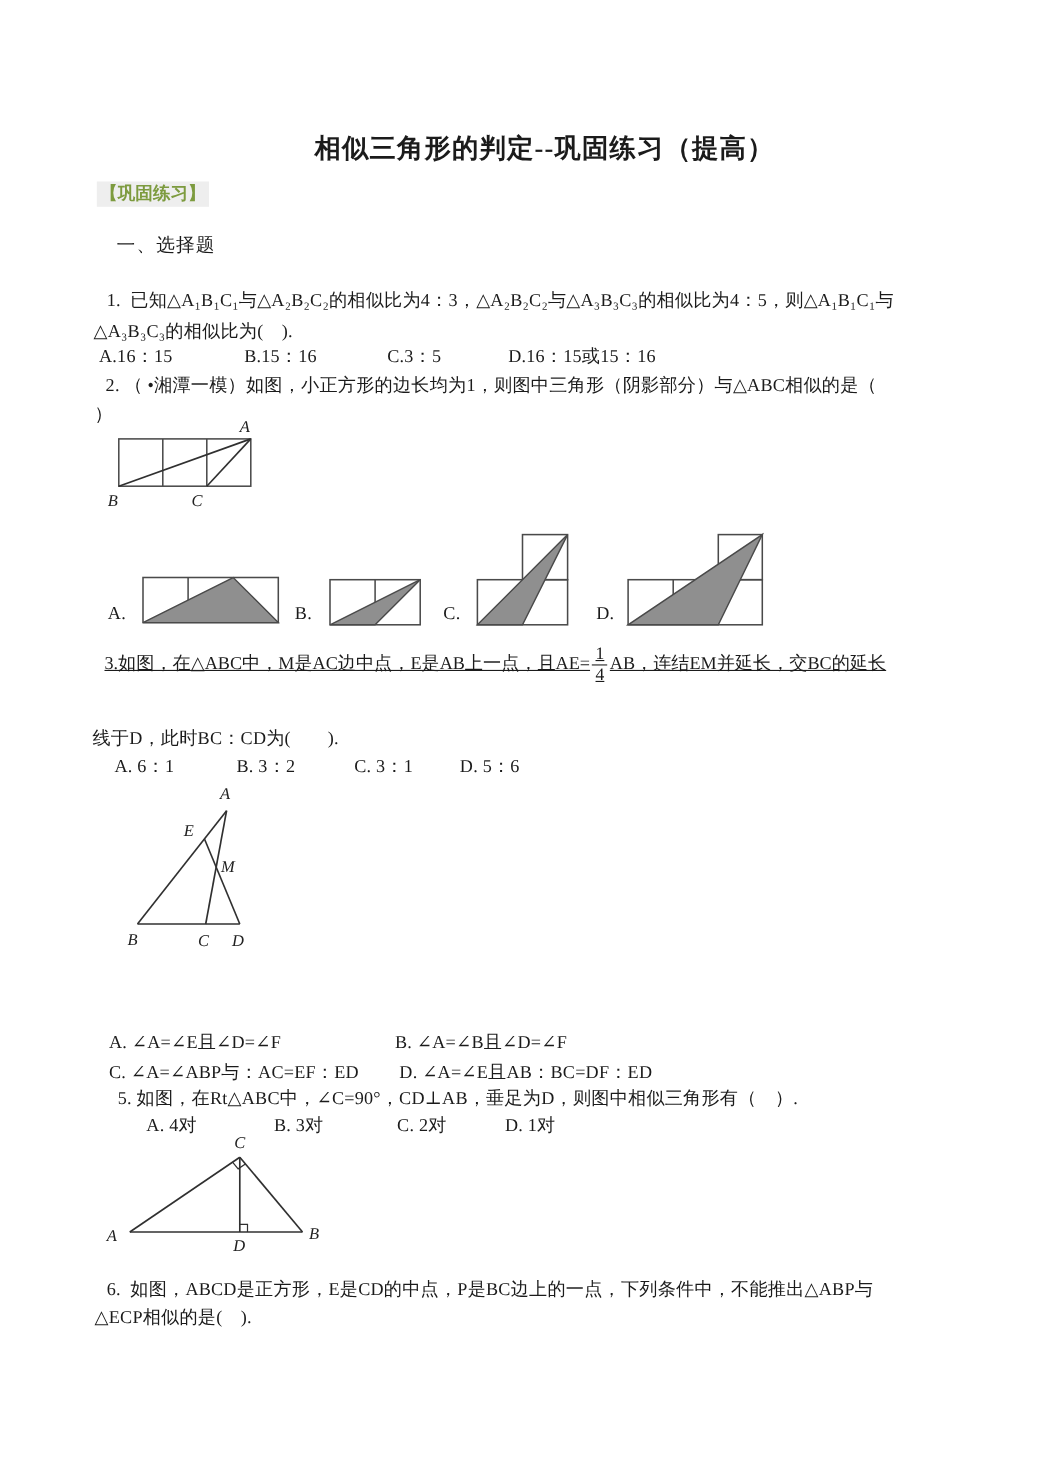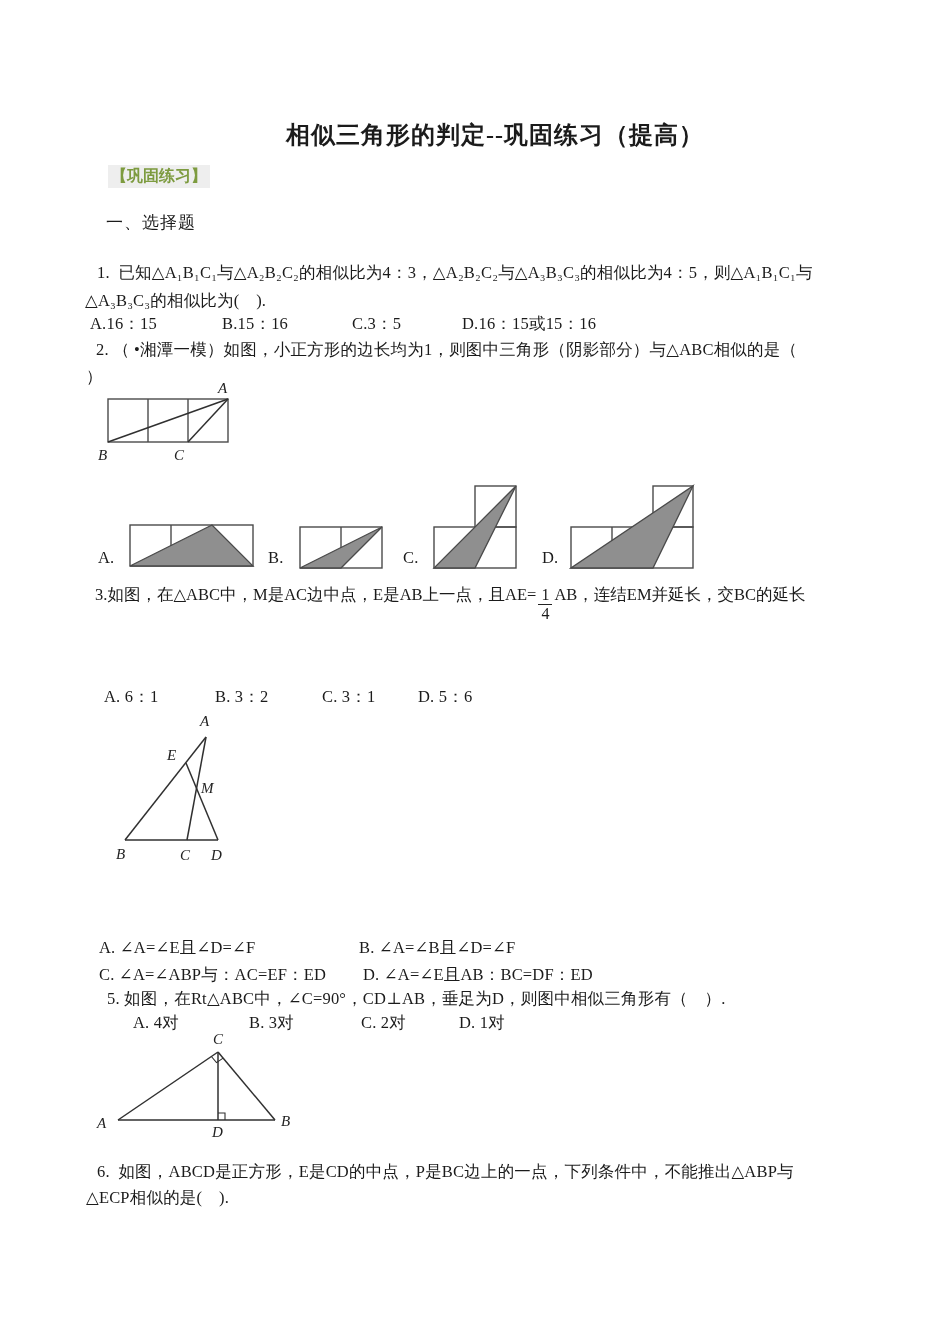--- a/index.html
+++ b/index.html
@@ -2,23 +2,23 @@
 <html><head>
 <meta charset="utf-8">
 <style>
   html,body{margin:0;padding:0;background:#ffffff;}
   .page{position:relative;width:950px;height:1344px;background:#ffffff;overflow:hidden;
         font-family:"Liberation Serif","DejaVu Serif",serif;color:#1b1b1b;}
   .t{position:absolute;font-size:16.5px;line-height:23px;white-space:pre;letter-spacing:.2px;}
   .title{position:absolute;top:119px;left:0;width:100%;text-align:center;
          font-size:24px;font-weight:bold;letter-spacing:1px;padding-left:20px;}
   .badge{position:absolute;left:88px;top:165px;font-size:16px;font-weight:bold;
-         color:#7d9b3f;background:#eeeeee;padding:1px 3px;margin-left:20px;}
+         color:#7d9b3f;background:#eeeeee;padding:1px 3px;}
   .h2{position:absolute;left:106px;top:211px;font-size:17px;font-weight:normal;letter-spacing:1px;}
-  .fline{position:absolute;display:flex;align-items:flex-start;font-size:16.5px;white-space:pre;}
+  .fline{position:absolute;display:flex;align-items:center;font-size:16.5px;white-space:pre;text-decoration:underline;}
   .frac{display:inline-flex;flex-direction:column;align-items:center;line-height:1.15;
         margin:0 2px;font-size:16px;transform:translateY(2px);}
   .frac .num{border-bottom:1.3px solid #222;padding:0 3px;}
   svg.fig{position:absolute;}
   svg text{font-family:"Liberation Serif","DejaVu Serif",serif;font-style:italic;
            font-size:15px;fill:#222;}
   .grid{fill:none;stroke:#4a4a4a;stroke-width:1.4;}
   .fl{fill:none;stroke:#303030;stroke-width:1.5;}
   .shade{stroke:#4a4a4a;stroke-width:1.3;}
 </style>
@@ -97,20 +97,21 @@
   </svg>
 
   <div class="fline" style="left:95px;top:584px">
     <span>3.如图，在△ABC中，M是AC边中点，E是AB上一点，且AE=</span>
     <span class="frac">
       <span class="num">1</span>
       <span class="den">4</span>
     </span>
     <span>AB，连结EM并延长，交BC的延长</span>
   </div>
+  <div class="t" style="left:84px;top:659px">线于D，此时BC：CD为(　　).</div>
   <div class="t" style="left:104px;top:685px">A. 6：1</div>
   <div class="t" style="left:215px;top:685px">B. 3：2</div>
   <div class="t" style="left:322px;top:685px">C. 3：1</div>
   <div class="t" style="left:418px;top:685px">D. 5：6</div>
 
   <svg class="fig" style="left:110px;top:713px" width="130" height="152" viewBox="0 0 130 152">
     <g class="fl">
       <line x1="15" y1="127" x2="96" y2="24"></line>
       <line x1="96" y1="24" x2="77" y2="127"></line>
       <line x1="15" y1="127" x2="108" y2="127"></line>

